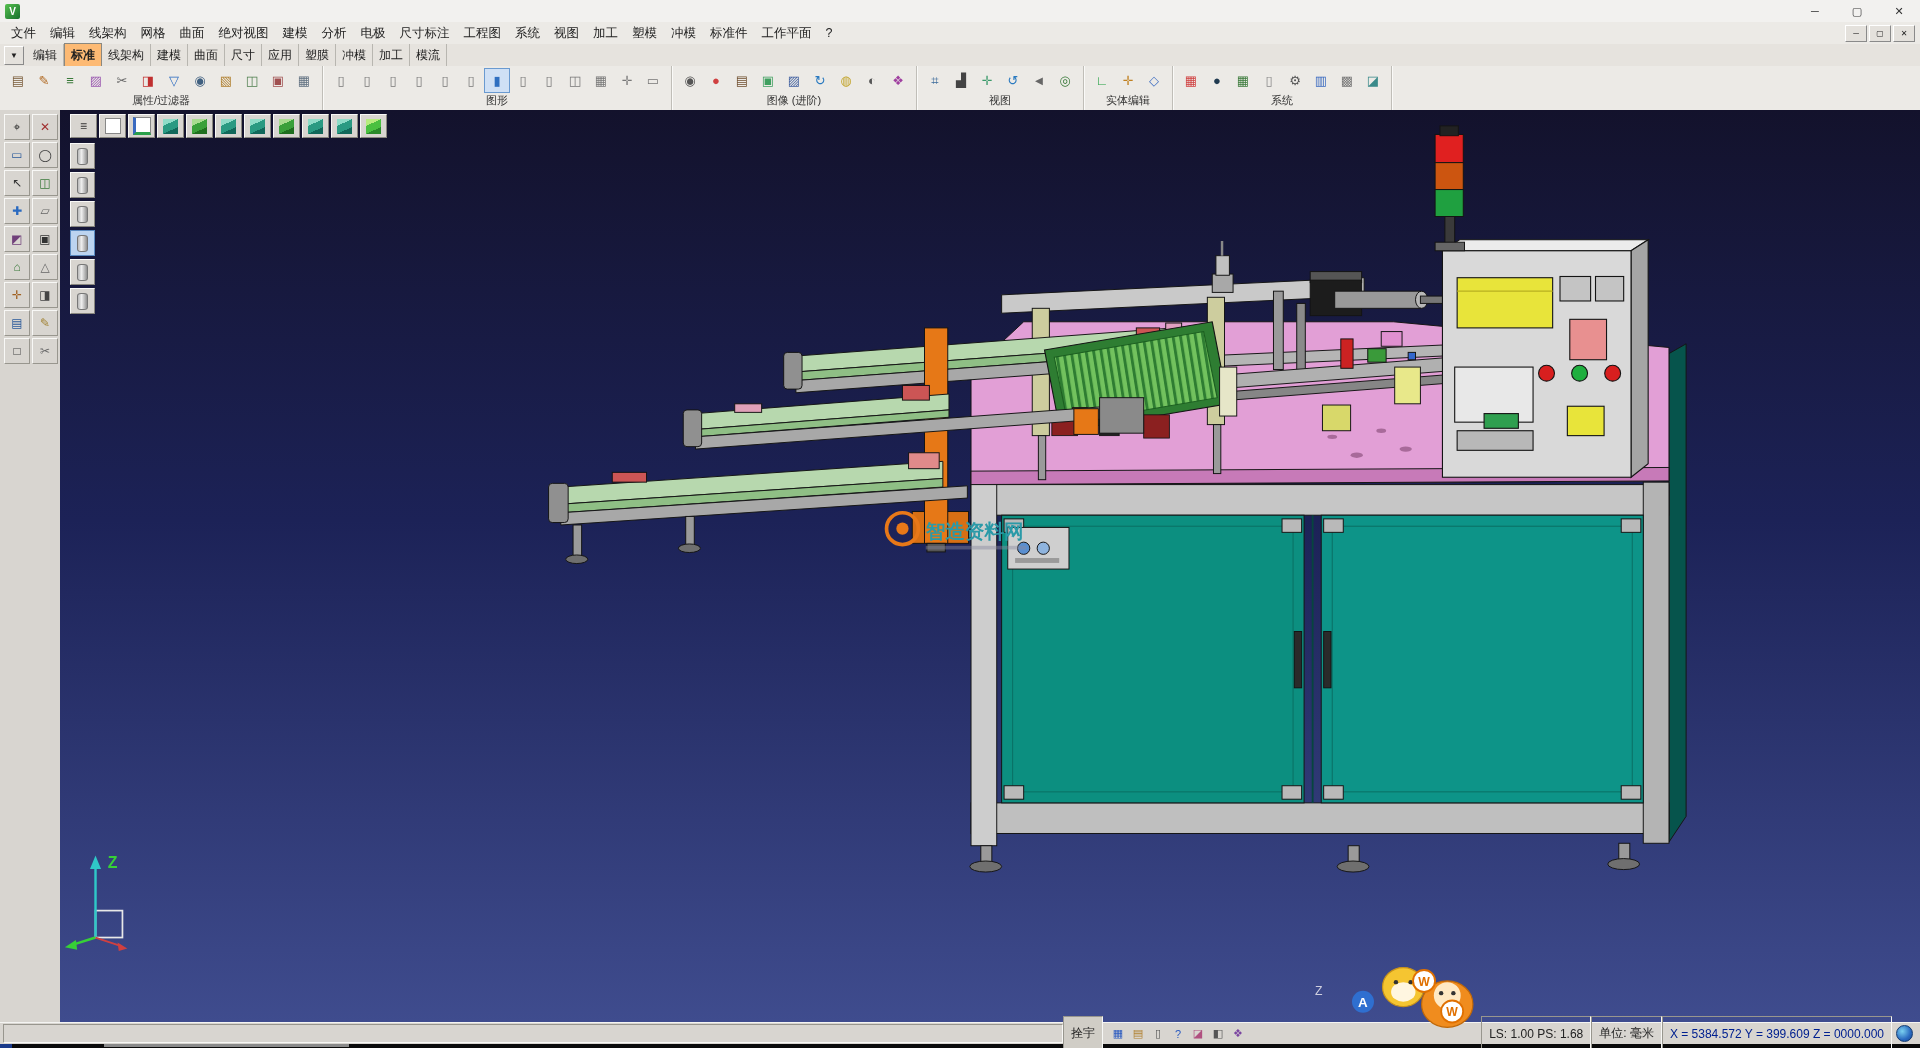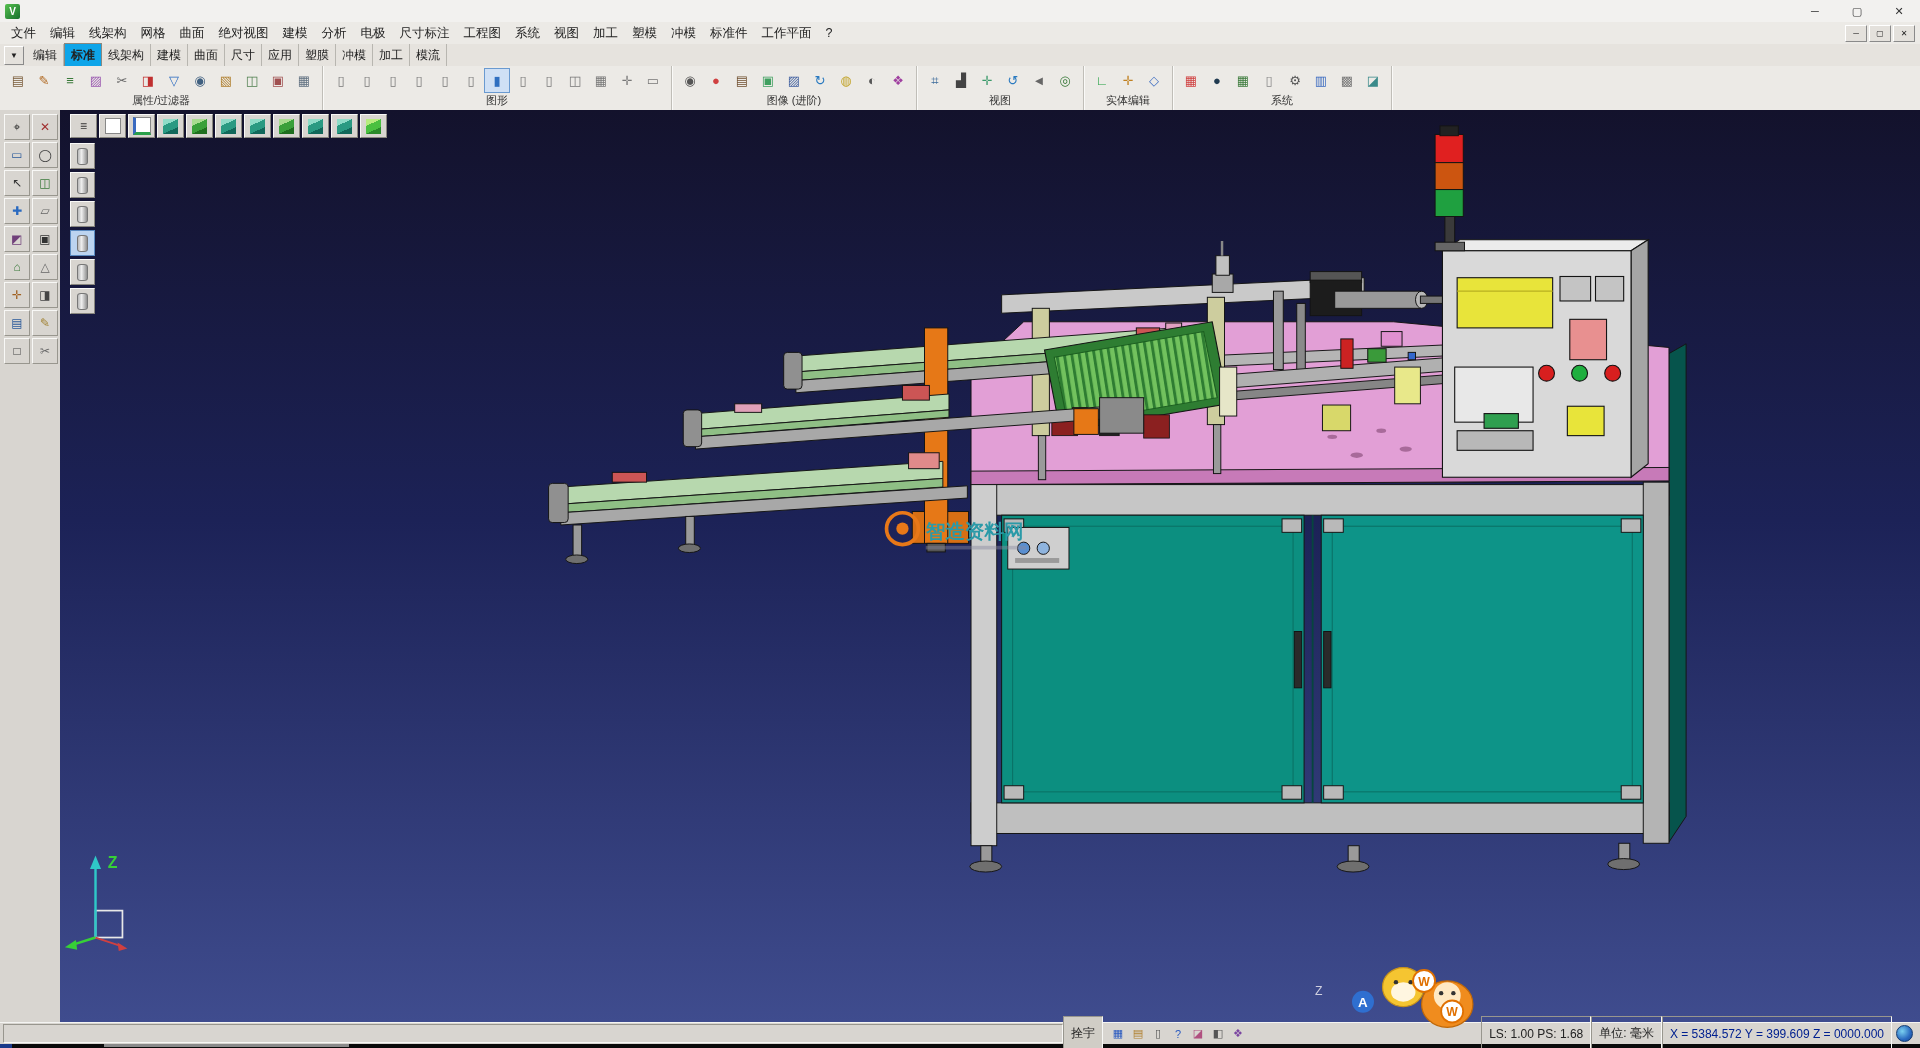--- a/index.html
+++ b/index.html
@@ -25,21 +25,21 @@
   .mdi-controls{margin-left:auto;margin-right:5px;display:flex;gap:2px;}
   .mdi-btn{width:20px;height:15px;font-size:8px;display:flex;align-items:center;justify-content:center;
            background:#e4e1dc;border:1px solid;border-color:#fff #8a8a8a #8a8a8a #fff;color:#222;}
 
   
   .tabbar{position:absolute;top:44px;left:0;right:0;height:22px;background:#e6e3de;
           border-bottom:1px solid #9a9890;display:flex;align-items:flex-end;padding-left:4px;}
   .tab-drop{width:18px;height:17px;margin:0 3px 1px 0;font-size:8px;display:flex;align-items:center;
             justify-content:center;background:#e4e1dc;border:1px solid;border-color:#fff #8a8a8a #8a8a8a #fff;}
   .tab{padding:3px 6px 2px 6px;font-size:12px;border-right:1px solid #b8b6b0;color:#222;white-space:nowrap;}
-  .tab.active{background:#0ea5e9;border:1px solid #8a8880;border-bottom:1px solid #f8f7f4;
+  .tab.active{background:#fdba74;border:1px solid #8a8880;border-bottom:1px solid #f8f7f4;
               margin-bottom:-1px;font-weight:bold;}
 
   
   .toolbar{position:absolute;top:66px;left:0;right:0;height:44px;background:#eceae6;
            border-bottom:1px solid #aaa8a2;display:flex;align-items:stretch;}
   .tgroup{display:flex;flex-direction:column;align-items:center;padding:1px 5px 0 5px;
           border-right:1px solid #c0beb8;box-shadow:1px 0 0 #fafaf8;}
   .ticons{display:flex;align-items:center;height:27px;}
   .ticon{width:24px;height:23px;display:flex;align-items:center;justify-content:center;
          font-size:13px;border:1px solid transparent;}

